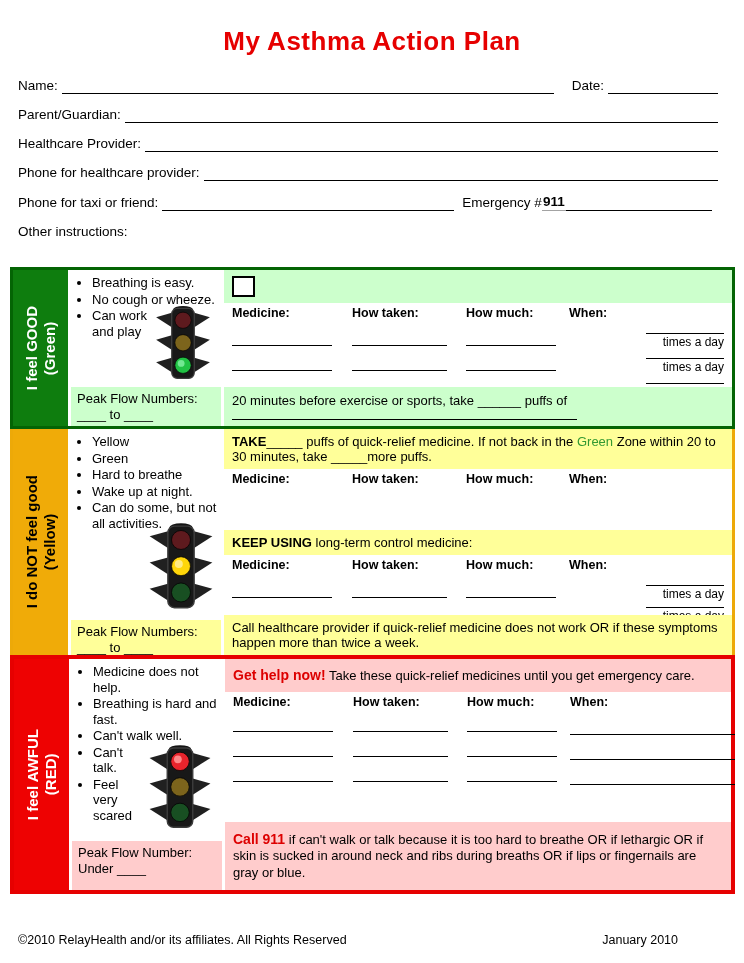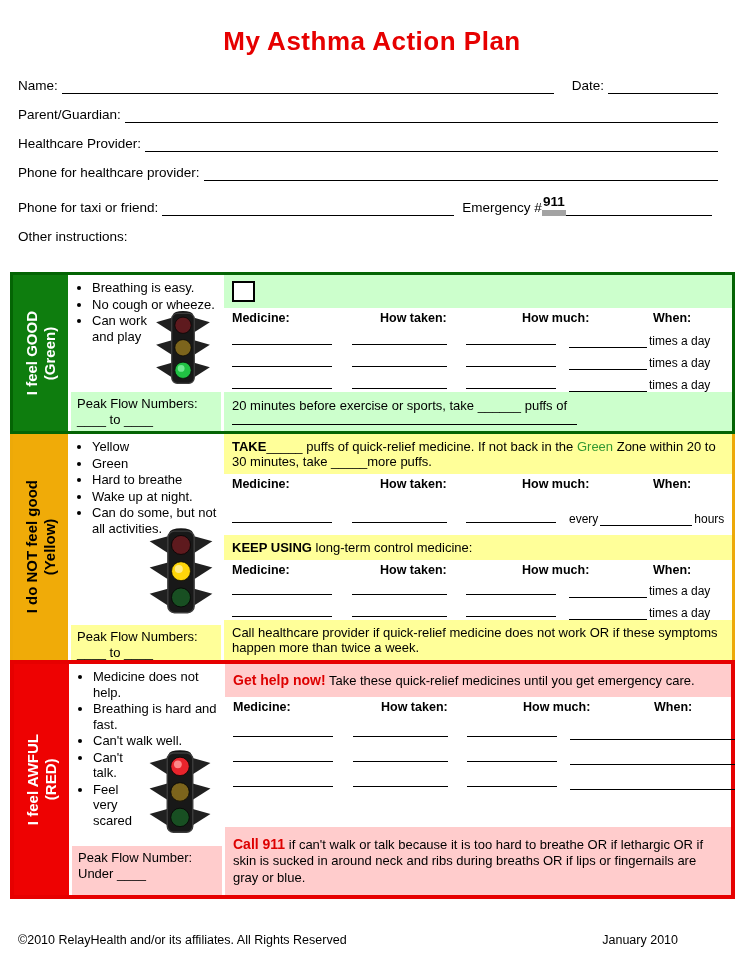--- a/index.html
+++ b/index.html
@@ -9,21 +9,21 @@
   
   .title{margin-top:26px;text-align:center;font-size:26px;font-weight:bold;color:#e60000;letter-spacing:.5px;}
 
   
   .form{margin:21px 26px 0 18px;}
   .frow{display:flex;align-items:flex-end;font-size:13.5px;line-height:16px;margin-bottom:13px;white-space:nowrap;}
   .flabel{margin-right:4px;}
   .fline{border-bottom:1px solid #000;height:14px;flex:1;}
   .fline.fx{flex:none;}
   .gap18{width:18px;flex:none;}
-  .b911{font-weight:bold;border-bottom:6px solid #a3a3a3;padding:0 1px;}
+  .b911{font-weight:bold;border-bottom:1px solid #a3a3a3;padding:0 1px;}
 
   
   .zones{margin:27px 0 0 10px;width:725px;}
   .zone{display:flex;box-sizing:border-box;}
   .zone.green{height:162px;border:3px solid #046404;}
   .zone.yellow{height:226px;border-left:3px solid #eda908;border-right:3px solid #eda908;}
   .zone.red{height:239px;border:4px solid #e60000;}
 
   .zside{width:55px;flex:none;display:flex;align-items:center;justify-content:center;}
   .zone.green .zside{background:#0e7d0e;color:#fff;}
@@ -53,26 +53,26 @@
   .zone.red .band{background:#ffcccc;padding:9px 8px;}
   .bold{font-weight:bold;}
   .alert{font-weight:bold;color:#dd0000;font-size:14px;}
   .greenword{color:#339933;}
 
   .cbrow{display:flex;align-items:center;}
   .checkbox{width:19px;height:17px;background:#fff;border:2px solid #000;margin-right:15px;flex:none;}
 
   .medtable{padding:3px 8px 0 8px;flex:1;display:flex;flex-direction:column;min-height:0;}
   .mhead,.mrow{display:grid;grid-template-columns:120px 114px 103px 1fr;}
-  .mhead{font-weight:bold;font-size:12.5px;line-height:15px;gap:28px;}
+  .mhead{font-weight:bold;font-size:12.5px;line-height:15px;}
   .mrow{align-items:end;height:25px;font-size:12px;}
   .mrow.sp{margin-top:12px;height:22px;}
   .bl{border-bottom:1px solid #000;height:12px;display:inline-block;}
   .w1{width:100px}.w2{width:95px}.w3{width:90px}.w4{width:78px}.w5{width:165px}.w6{width:92px}
-  .whencell{display:flex;align-items:flex-end;gap:2px;white-space:nowrap;}
+  .whencell{display:flex;align-items:flex-end;gap:2px;white-space:nowrap;flex-direction:column;}
   .suffix{font-size:12px;line-height:13px;}
   .exline{border-bottom:1px solid #000;height:11px;width:345px;}
   .spacer{flex:1;}
   .zone.red .band.call911{line-height:16.5px;padding:9px 8px;}
 
   
   .tl{position:absolute;}
   .tl.g{right:8px;top:34px;width:60px;}
   .tl.y{right:5px;top:92px;width:70px;}
   .tl.r{right:8px;top:84px;width:68px;}
@@ -242,30 +242,20 @@
         <div class="band">
           <span class="bold">TAKE</span><span>_____ puffs of quick-relief medicine. If not back in the </span><span class="greenword">Green</span><span> Zone within 20 to 30 minutes, take _____more puffs.</span>
         </div>
         <div class="medtable">
           <div class="mhead">
             <span>Medicine:</span>
             <span>How taken:</span>
             <span>How much:</span>
             <span>When:</span>
           </div>
-          <div class="mrow sp">
-            <span><span class="bl w1"></span></span>
-            <span><span class="bl w2"></span></span>
-            <span><span class="bl w3"></span></span>
-            <span class="whencell">
-                <span class="suffix">every</span>
-                <span class="bl w6"></span>
-                <span class="suffix">hours</span>
-              </span>
-          </div>
         </div>
         <div class="band">
           <span class="bold">KEEP USING</span><span> long-term control medicine:</span>
         </div>
         <div class="medtable">
           <div class="mhead">
             <span>Medicine:</span>
             <span>How taken:</span>
             <span>How much:</span>
             <span>When:</span>

